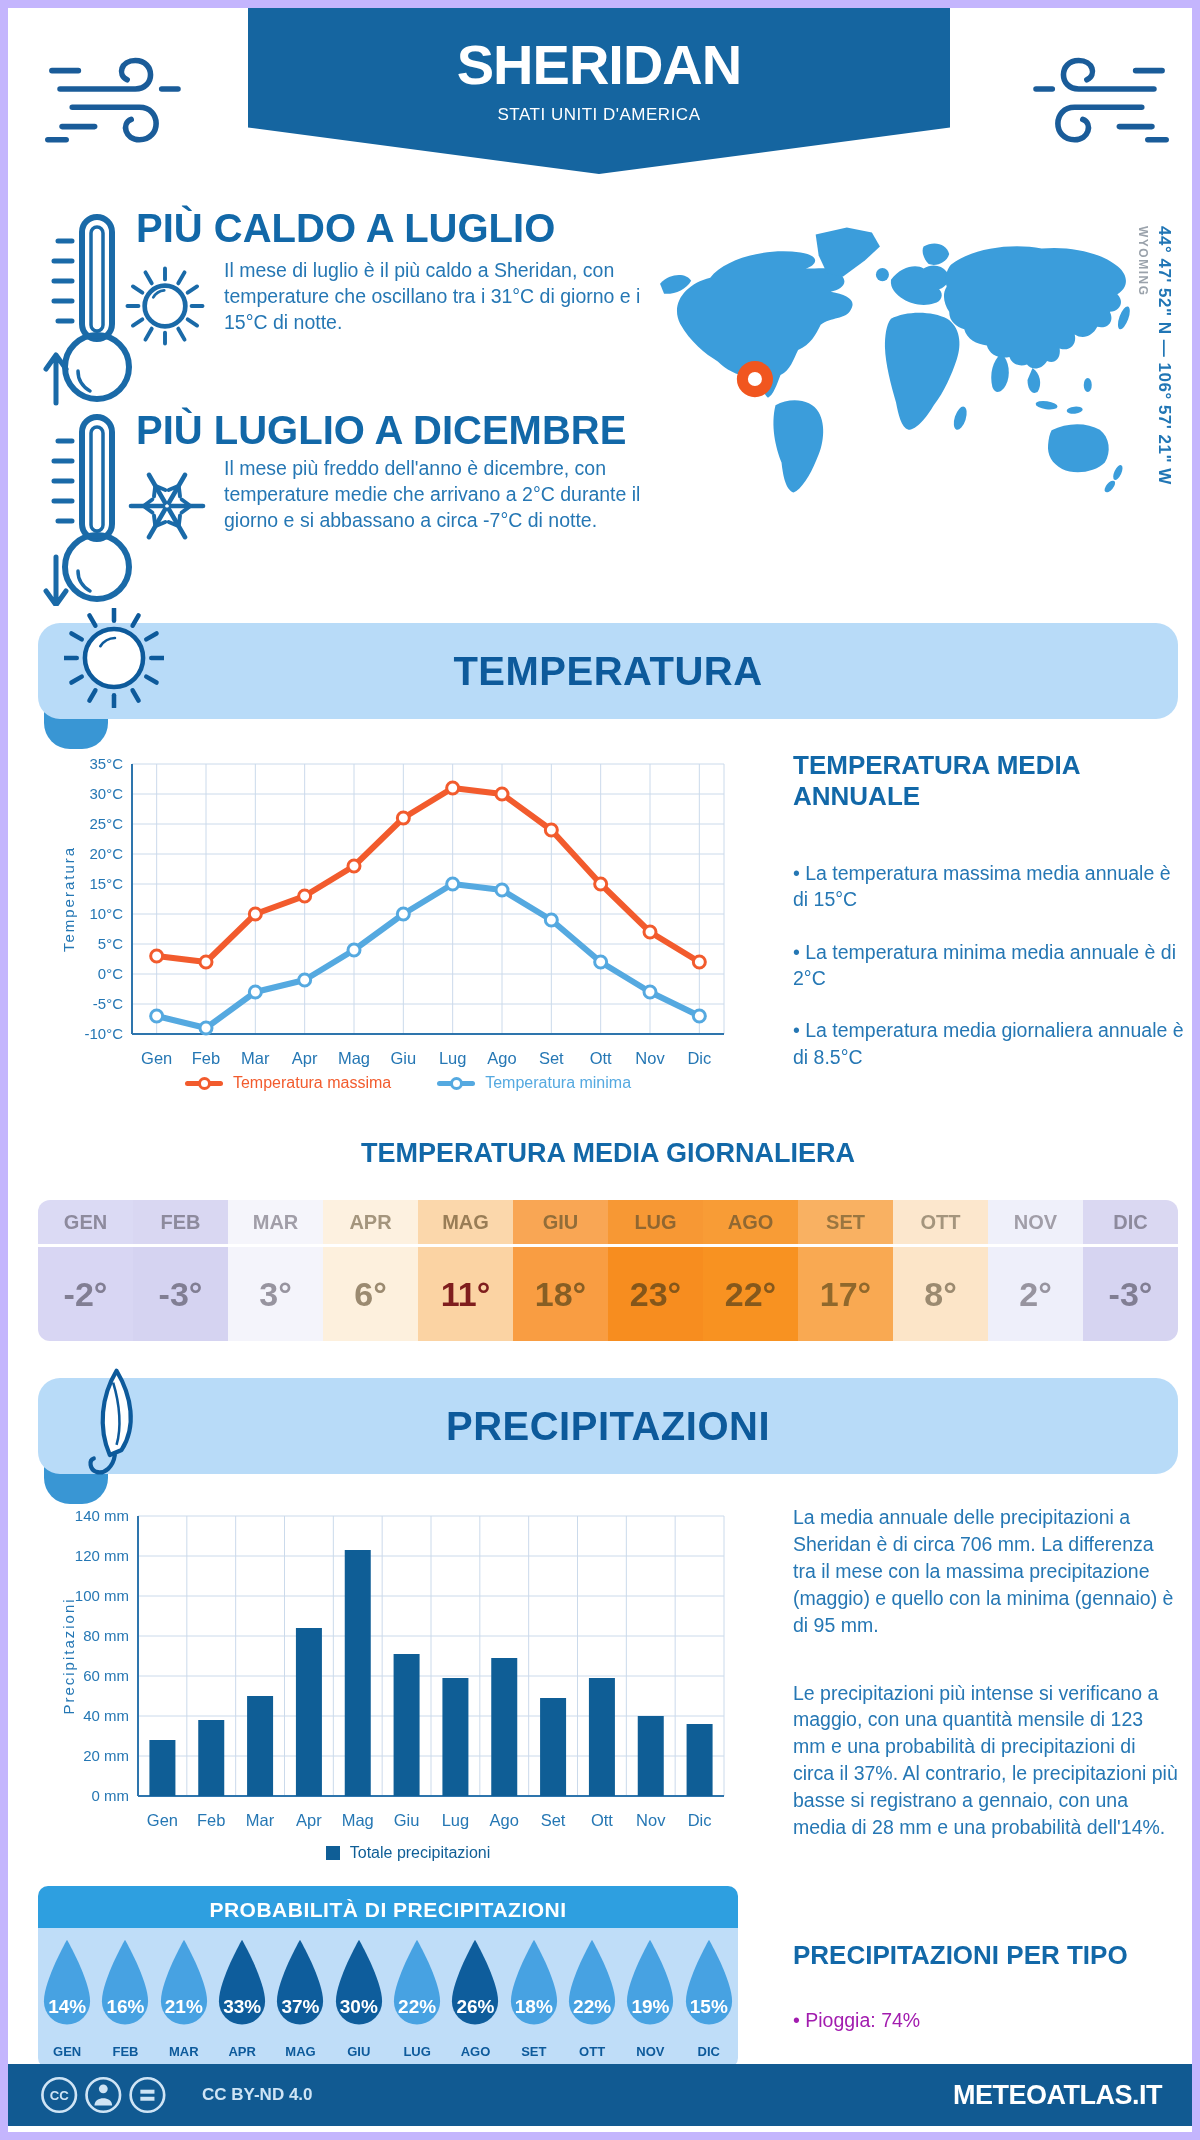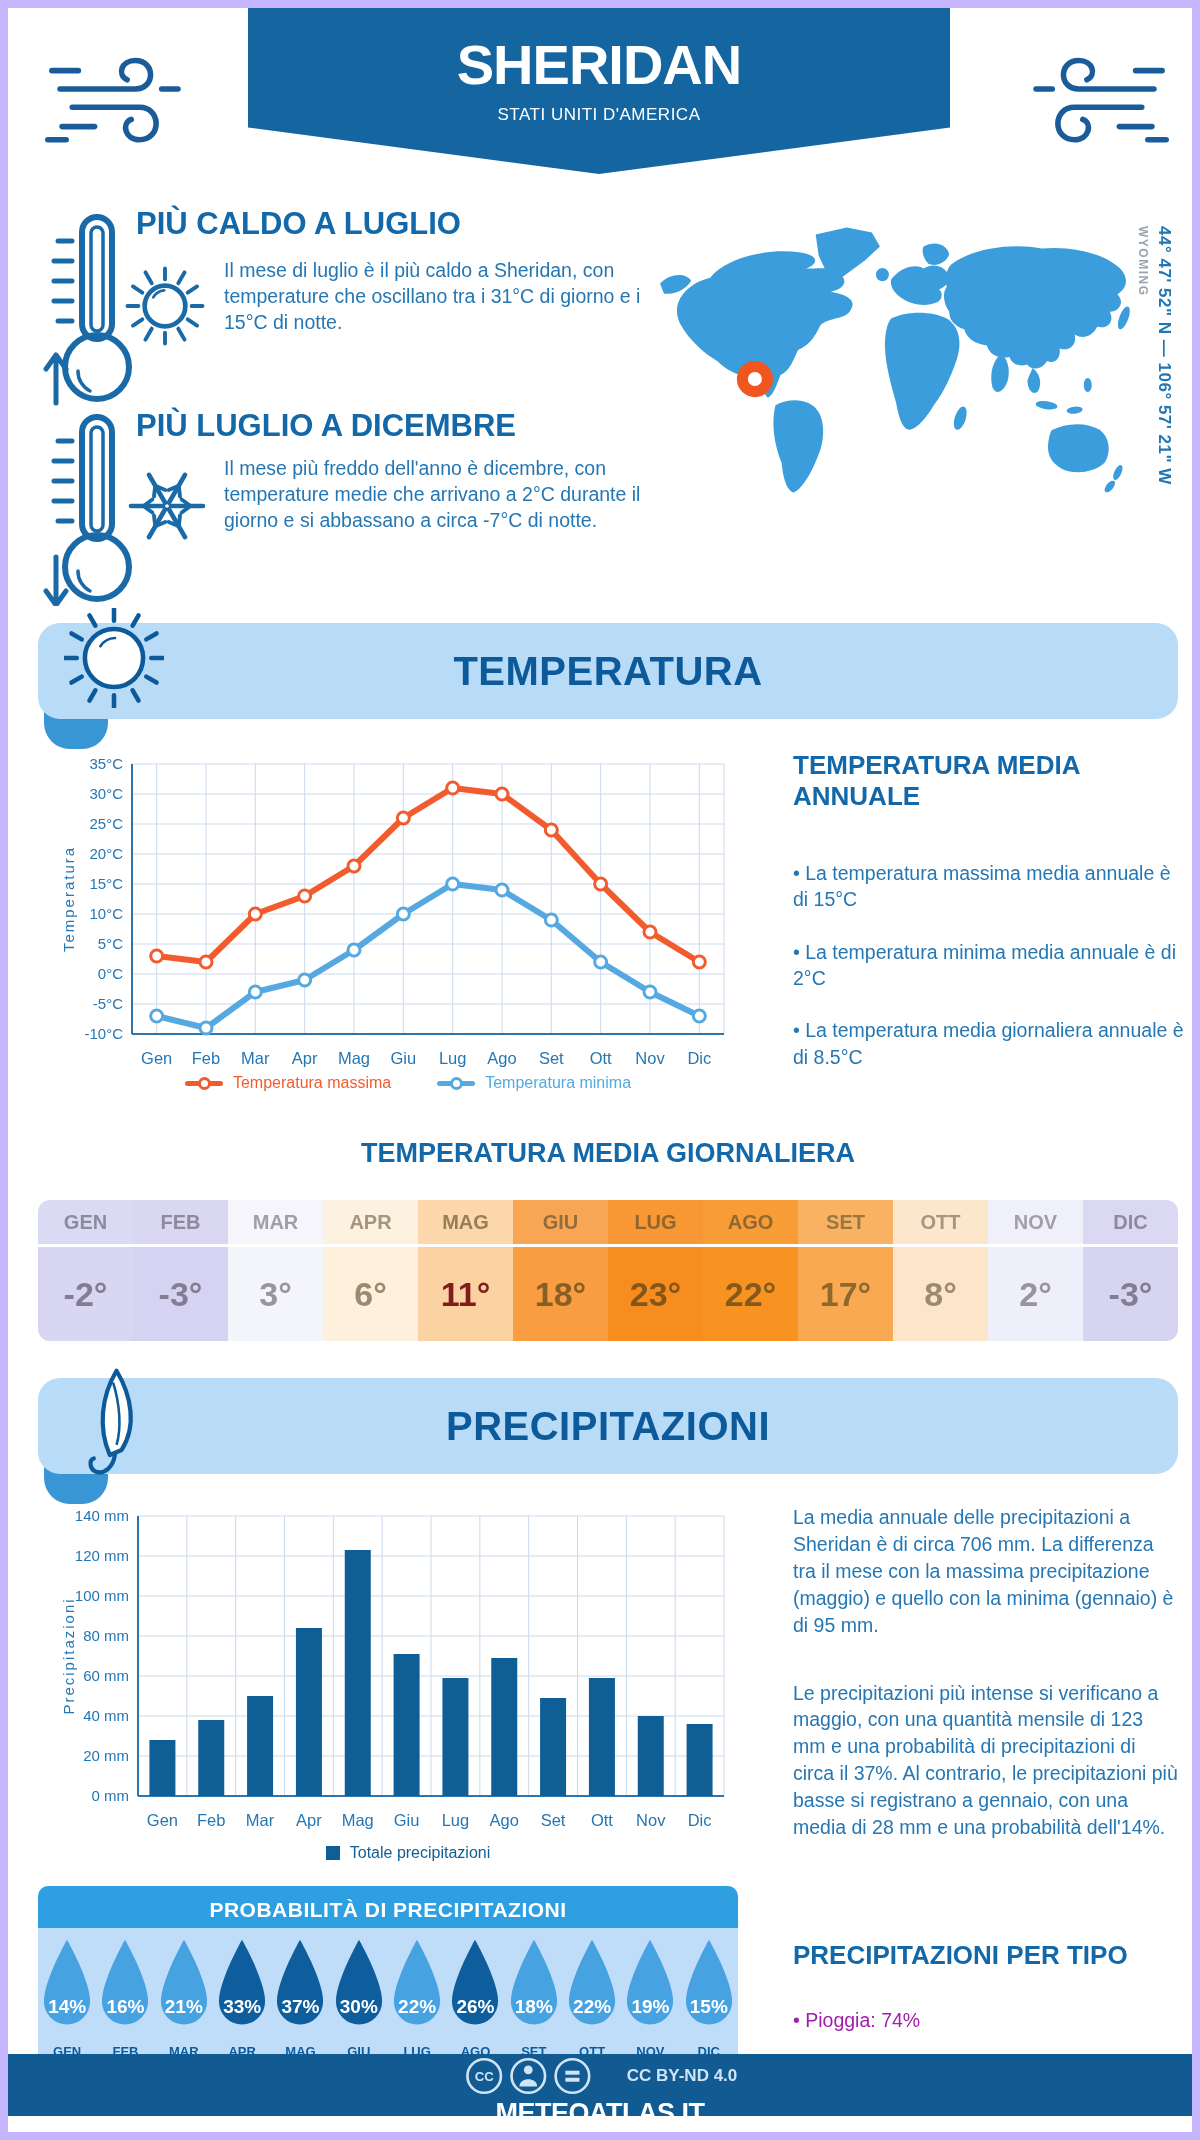--- a/index.html
+++ b/index.html
@@ -7,21 +7,21 @@
         box-sizing:border-box;overflow:hidden;font-family:"Liberation Sans",sans-serif;}
   .abs{position:absolute;}
   
   .hdr-banner{left:240px;top:0;width:702px;height:166px;background:#1565a0;
               clip-path:polygon(0 0,100% 0,100% 72%,50% 100%,0 72%);text-align:center;color:#fff;}
   .hdr-title{margin-top:24px;font-size:56px;font-weight:bold;letter-spacing:-1px;}
   .hdr-sub{margin-top:8px;font-size:17px;letter-spacing:.5px;}
   .windsvg{stroke:#1a5c99;stroke-width:5.5;fill:none;stroke-linecap:round;}
   .mirror{transform:scaleX(-1);}
   
-  .hl-title{font-size:31px;font-weight:bold;color:#1268a8;}
+  .hl-title{font-size:40px;font-weight:bold;color:#1268a8;}
   .hl-text{font-size:19.5px;line-height:1.33;color:#2577b4;}
   .icon-stroke{stroke:#1a6aa8;fill:none;stroke-linecap:round;stroke-linejoin:round;}
   
   .vtext{writing-mode:vertical-rl;}
   .coords{color:#2176b5;font-weight:bold;font-size:17px;letter-spacing:.5px;}
   .region{color:#9aa2ab;font-weight:bold;font-size:12px;letter-spacing:1.5px;}
   
   .banner{height:96px;background:#b8dbf8;border-radius:22px;}
   .banner-accent{width:64px;height:124px;background:#3996d4;border-radius:18px 0 26px 26px;}
   .banner-title{width:1140px;height:96px;display:flex;align-items:center;justify-content:center;
@@ -47,22 +47,22 @@
              display:flex;align-items:center;justify-content:center;color:#fff;font-size:21px;font-weight:bold;letter-spacing:.5px;}
   .prob-panel{left:30px;top:1920px;width:700px;height:140px;background:#bfddf8;border-radius:0 0 10px 10px;display:flex;}
   .dropcol{flex:1;position:relative;}
   .dropcol svg{position:absolute;left:50%;top:9px;transform:translateX(-50%);}
   .drop-pct{position:absolute;left:0;top:68px;width:100%;text-align:center;color:#fff;font-size:19px;font-weight:bold;}
   .drop-month{position:absolute;left:0;top:116px;width:100%;text-align:center;color:#0d5a9b;font-size:13px;font-weight:bold;}
   
   .tipo-item{font-size:19.5px;color:#a21caf;margin-top:28px;}
   .tipo-item::before{content:"• ";}
   
-  .footer{left:0;right:0;bottom:16px;height:62px;background:#115a92;display:flex;align-items:center;
-          justify-content:space-between;padding:0 30px;flex-direction:column;}
+  .footer{left:0;right:0;bottom:6px;height:62px;background:#115a92;display:flex;align-items:center;
+          justify-content:space-between;padding:0 30px;}
   .lic{display:flex;align-items:center;gap:14px;color:#cfe4f5;font-weight:bold;font-size:17px;}
   .brand{color:#fff;font-weight:bold;font-size:27px;letter-spacing:-.5px;}
   .ptext{font-size:19.5px;line-height:1.38;color:#2577b4;}
   .ptext + .ptext{margin-top:41px;}
 </style>
 </head>
 <body>
 
 <div class="page">
 

